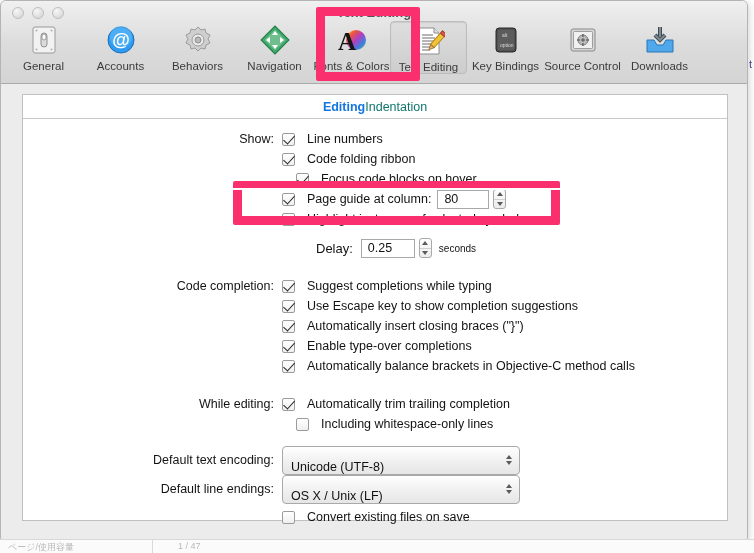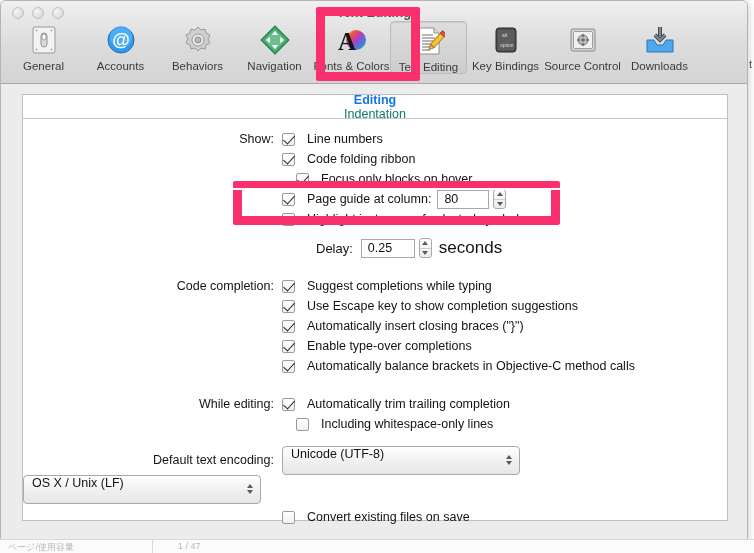--- a/index.html
+++ b/index.html
@@ -143,21 +143,20 @@
     background: #ffffff;
     border: 1px solid #c0c0c0;
   }
   #tab-bar {
     height: 24px;
     border-bottom: 1px solid #c8c8c8;
     display: flex;
     align-items: center;
     justify-content: center;
     background: #ffffff;
-    flex-direction: column;
   }
   .tab {
     font-size: 12.5px;
     color: #0f766e;
     cursor: default;
   }
   .tab.active {
     color: #1476e0;
     font-weight: bold;
   }
@@ -247,32 +246,32 @@
   .stepper .half:first-child { border-bottom: 1px solid #cfcfcf; }
   .arr-up, .arr-dn {
     width: 0; height: 0;
     border-left: 3px solid transparent;
     border-right: 3px solid transparent;
   }
   .arr-up { border-bottom: 4px solid #5a5a5a; }
   .arr-dn { border-top: 4px solid #5a5a5a; }
 
   .suffix {
-    font-size: 17px;
+    font-size: 10px;
     color: #131313;
     margin-left: 7px;
   }
 
   .popup {
     width: 238px; height: 29px;
     border: 1px solid #a9a9a9;
     border-radius: 4px;
     background: linear-gradient(to bottom, #ffffff, #efefef 58%, #e6e6e6);
     display: flex;
-    align-items: flex-start;
+    align-items: flex-end;
     position: relative;
     padding-left: 8px;
     font-size: 12.5px;
     color: #111;
     box-shadow: 0 1px 0 rgba(255,255,255,.8) inset;
   }
   .popup .arrows {
     position: absolute;
     right: 7px; top: 50%;
     transform: translateY(-50%);
@@ -497,21 +496,21 @@
             <span>Code folding ribbon</span>
           </label>
         </div>
       </div>
 
       <div class="row">
         <div class="row-label"></div>
         <div class="row-field">
           <label class="cb-line indent-1">
             <span class="cbox checked"></span>
-            <span>Focus only blocks on hover</span>
+            <span>Focus code blocks on hover</span>
           </label>
         </div>
       </div>
 
       <div class="row">
         <div class="row-label"></div>
         <div class="row-field">
           <label class="cb-line">
             <span class="cbox checked"></span>
             <span>Page guide at column:</span>
@@ -642,20 +641,21 @@
               <span class="arr-up"></span>
                 <span class="arr-dn"></span>
             </span>
           </div>
         </div>
       </div>
 
       <div style="height:5px;"></div>
 
       <div class="row" style="height:24px;">
+        <div class="row-label">Default line endings:</div>
         <div class="row-field">
           <div class="popup">
             <span>OS X / Unix (LF)</span>
             <span class="arrows">
               <span class="arr-up"></span>
                 <span class="arr-dn"></span>
             </span>
           </div>
         </div>
       </div>

